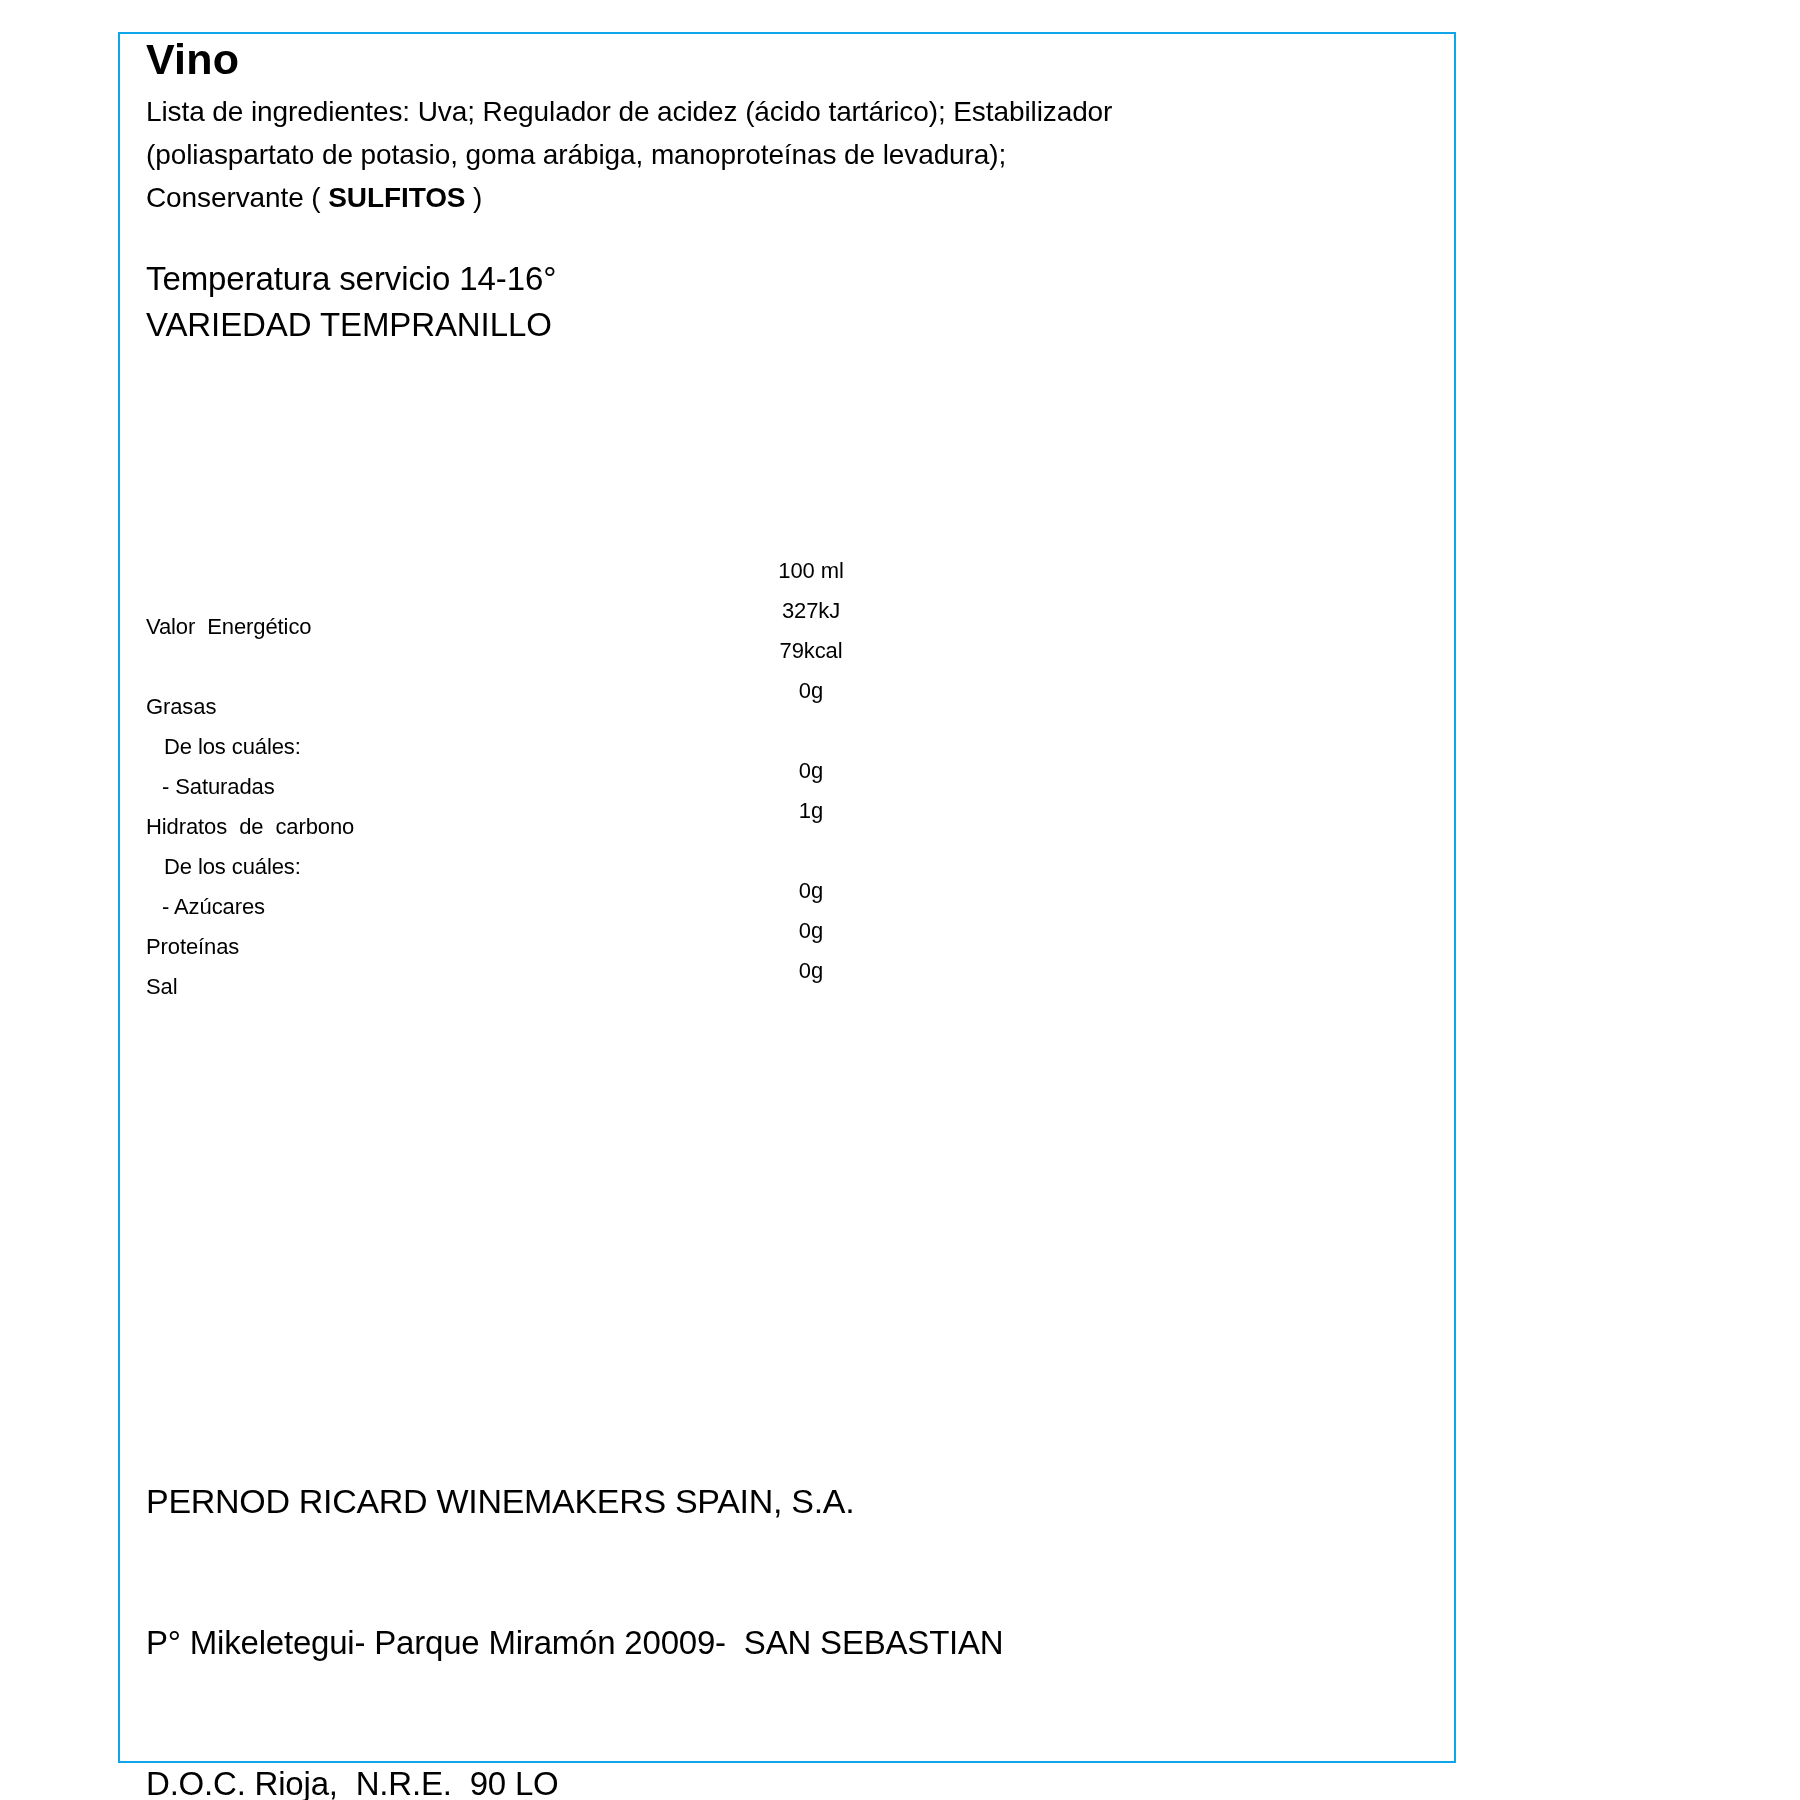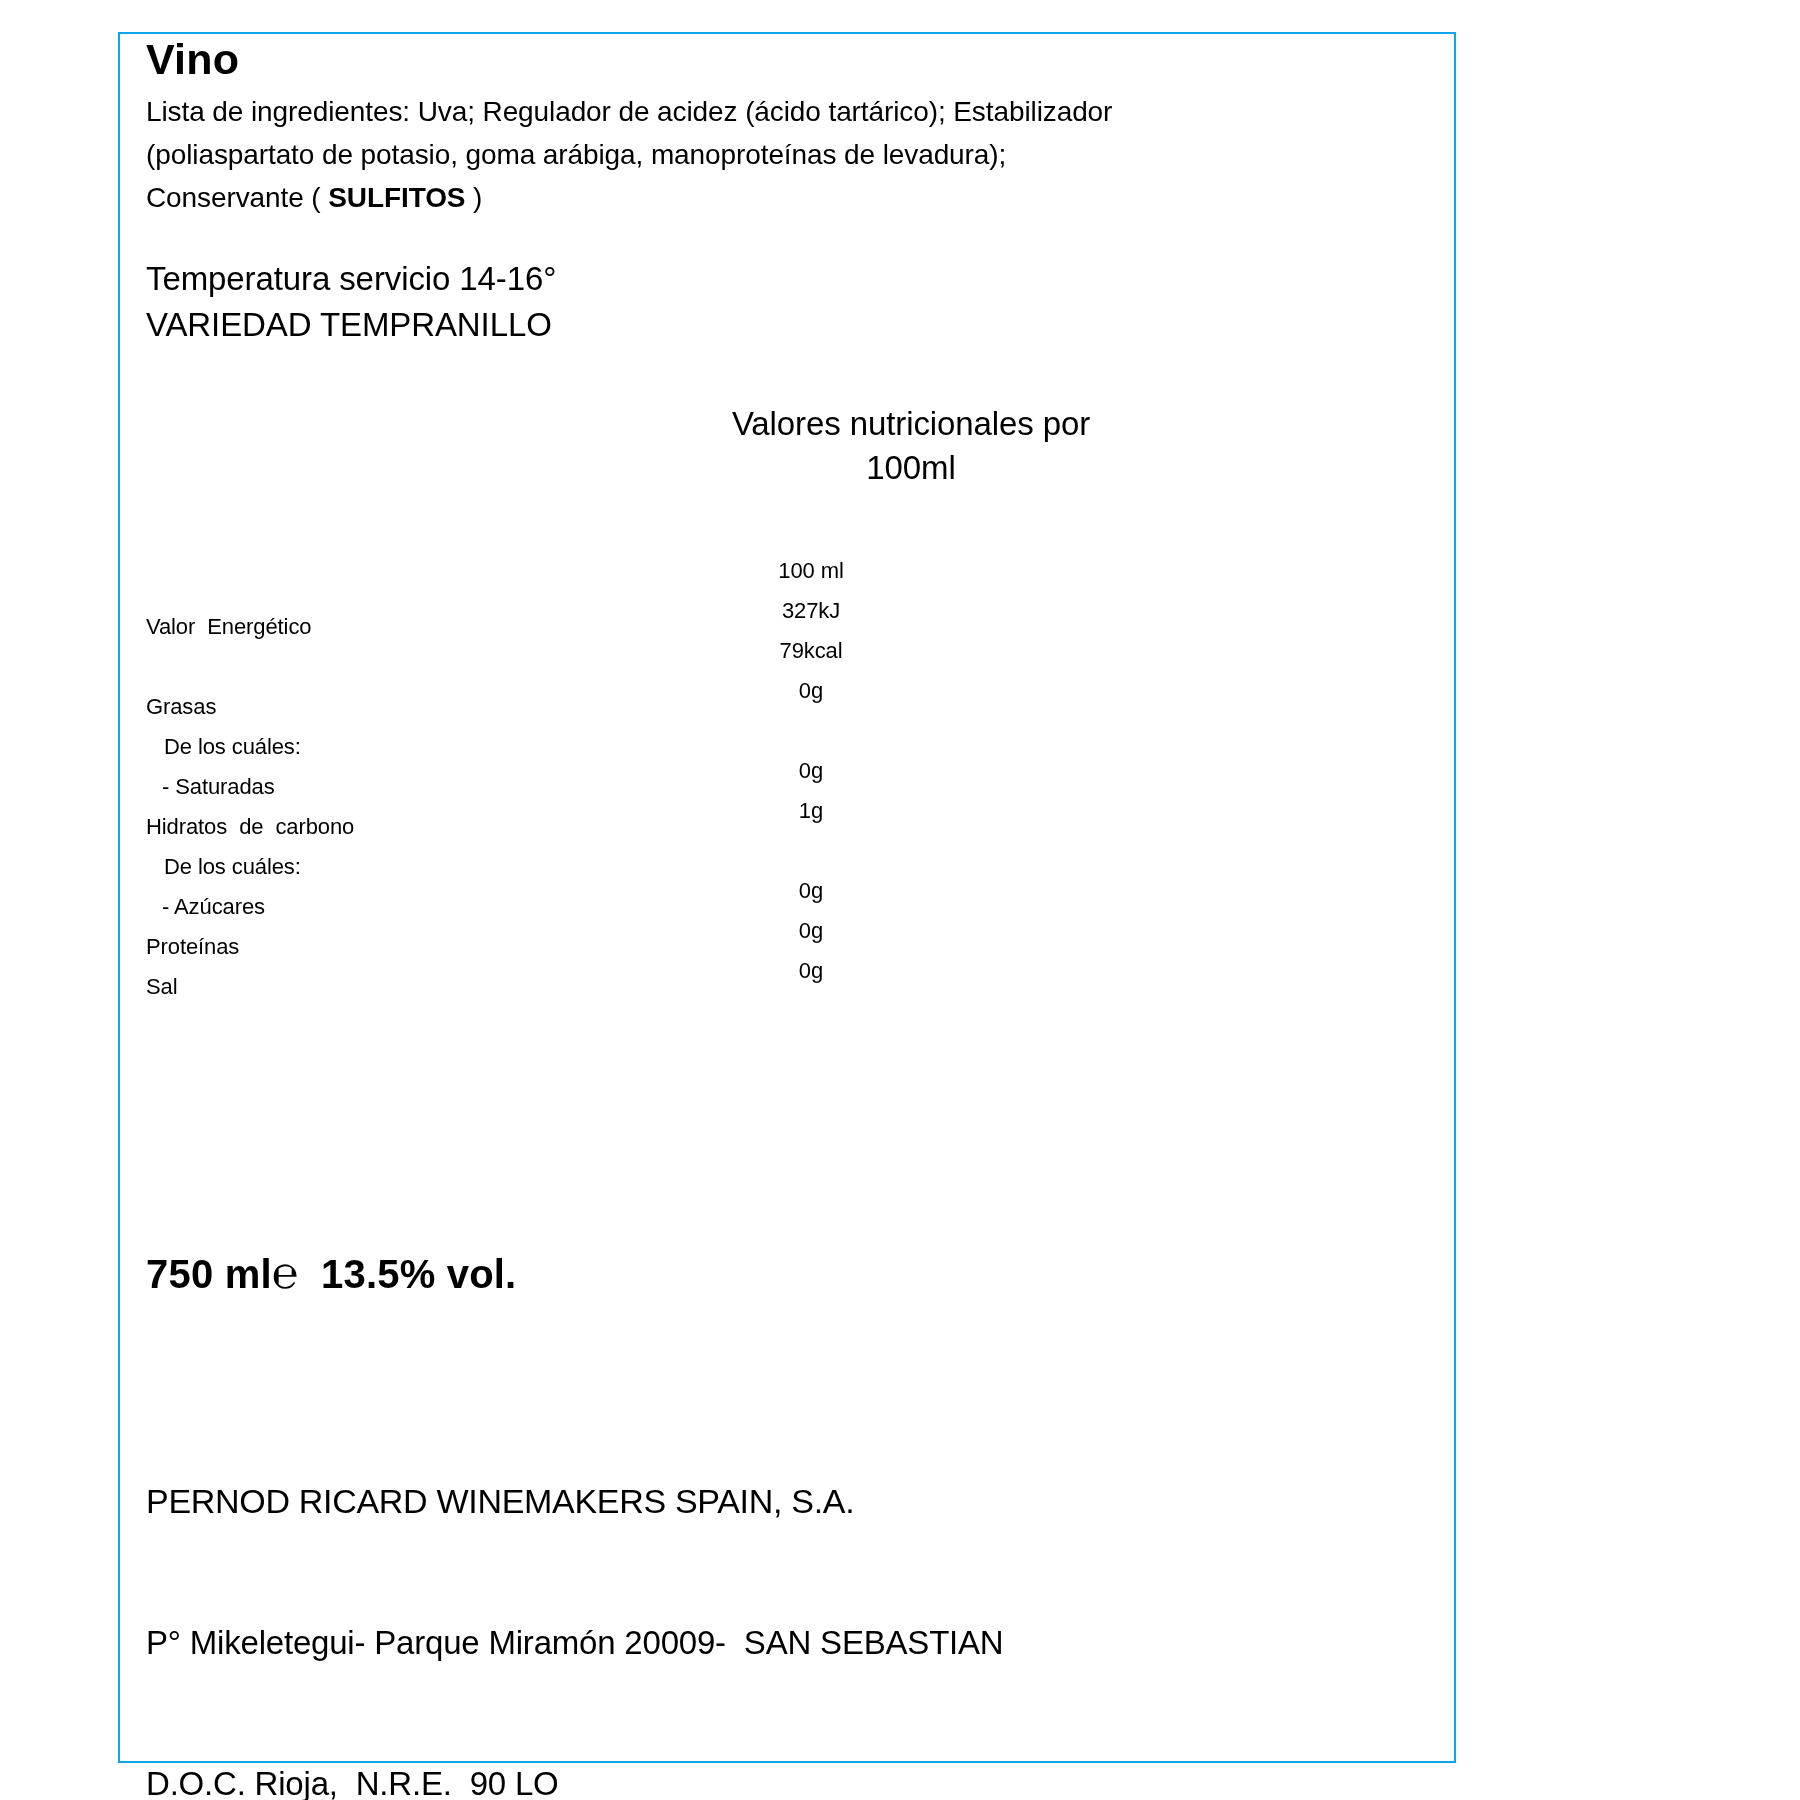--- a/index.html
+++ b/index.html
@@ -155,24 +155,20 @@
       <span>Lista de ingredientes: Uva; Regulador de acidez (ácido tartárico); Estabilizador</span><br>
       <span>(poliaspartato de potasio, goma arábiga, manoproteínas de levadura);</span><br>
       <span>Conservante ( </span><span class="bold">SULFITOS</span><span> )</span>
     </div>
 
     <div id="serving-info">
       <div>Temperatura servicio 14-16°</div>
       <div>VARIEDAD TEMPRANILLO</div>
     </div>
 
-    <div id="nutrition-header">
-      <div>Valores nutricionales por</div>
-      <div>100ml</div>
-    </div>
 
     <div id="nutrition-table">
       <div class="nrow">
         <span class="nlabel"></span>
         <span class="nvalue">100 ml</span>
       </div>
     <div class="nrow">
           <span class="nlabel">Valor  Energético</span>
           <span class="nvalue">327kJ</span>
         </div>
@@ -207,21 +203,20 @@
         <div class="nrow">
           <span class="nlabel">Proteínas</span>
           <span class="nvalue">0g</span>
         </div>
         <div class="nrow">
           <span class="nlabel">Sal</span>
           <span class="nvalue">0g</span>
         </div>
       </div>
 
-    <div id="volume-line"><span>750 ml</span><span class="e-mark">℮</span>&nbsp; <span>13.5% vol.</span></div>
 
     <div id="producer-block">
       <div id="producer-name">PERNOD RICARD WINEMAKERS SPAIN, S.A.</div>
       <div>P° Mikeletegui- Parque Miramón 20009-  SAN SEBASTIAN</div>
       <div>D.O.C. Rioja,  N.R.E.  90 LO</div>
     </div>
 
   </div>
 </div>
 

